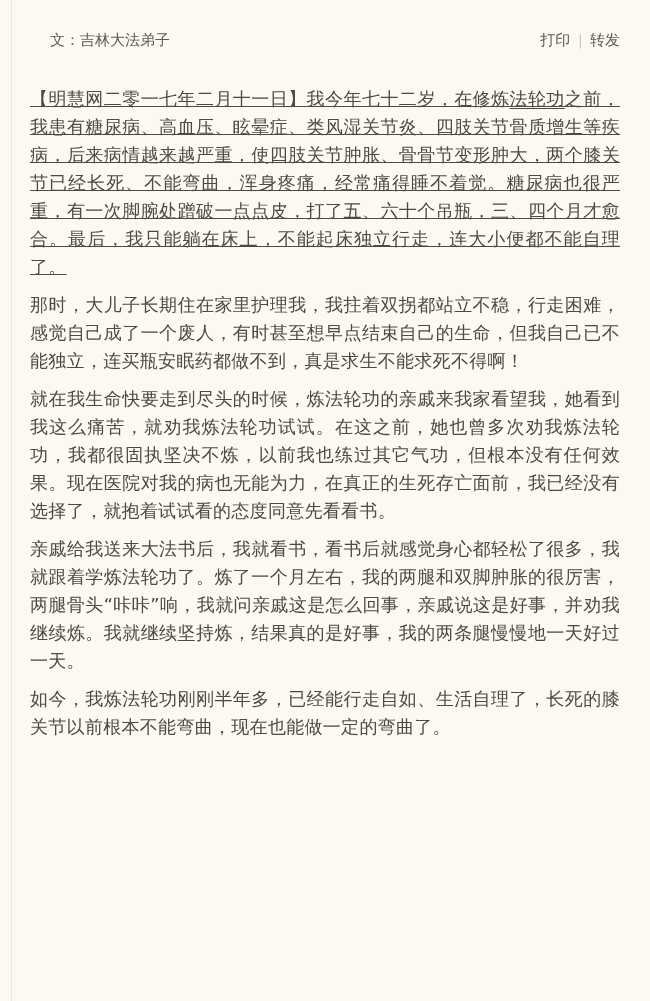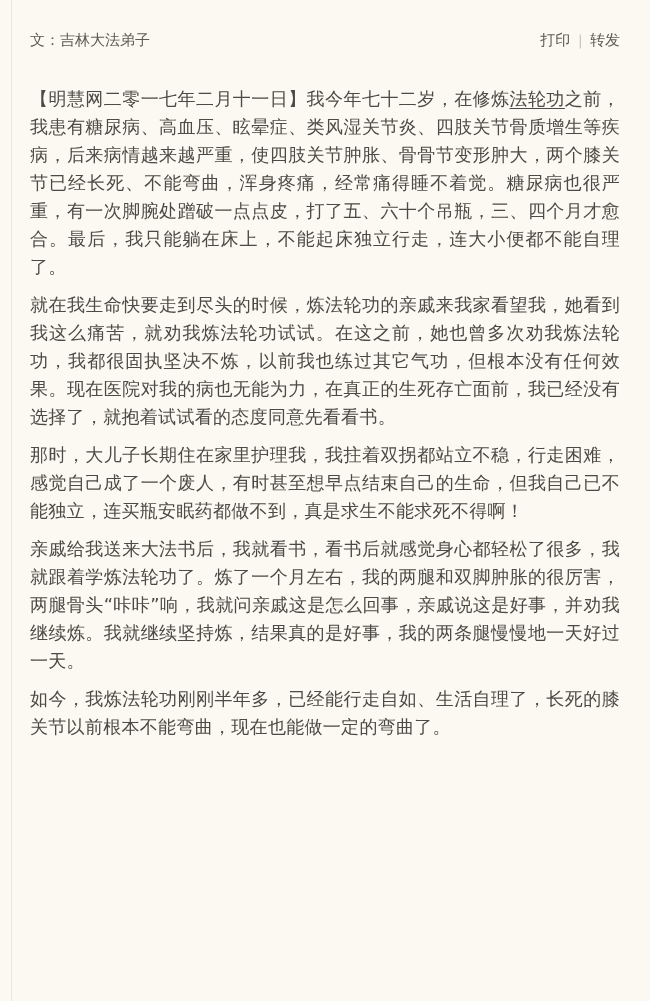--- a/index.html
+++ b/index.html
@@ -34,20 +34,21 @@
     position: relative;
     padding: 30px 30px 0 30px;
   }
   .meta-row {
     display: flex;
     justify-content: space-between;
     align-items: flex-end;
     font-size: 15px;
     line-height: 20px;
     color: var(--meta);
+    margin-left: 20px;
   }
   .meta-actions {
     display: flex;
     align-items: center;
     gap: 3px;
   }
   .meta-actions a {
     color: var(--meta);
     text-decoration: none;
     cursor: pointer;
@@ -64,20 +65,21 @@
     letter-spacing: 0.3px;
     text-align: justify;
     text-justify: inter-ideograph;
     overflow-wrap: break-word;
   }
   .article p {
     margin: 10px 0 0 0;
   }
   .article p:first-child {
     margin-top: 0;
+    text-decoration: underline;
   }
   .inline-link {
     color: var(--text);
     text-decoration: underline;
     text-underline-offset: 3px;
     cursor: pointer;
   }
 </style>
 </head>
 <body>
@@ -88,19 +90,19 @@
     <div class="meta-row">
       <span>文：吉林大法弟子</span>
       <span class="meta-actions">
         <a>打印</a>
         <span class="meta-divider">｜</span>
         <a>转发</a>
       </span>
     </div>
     <div class="article" id="article">
         <p><span>【明慧网二零一七年二月十一日】我今年七十二岁，在修炼</span><a class="inline-link">法轮功</a><span>之前，我患有糖尿病、高血压、眩晕症、类风湿关节炎、四肢关节骨质增生等疾病，后来病情越来越严重，使四肢关节肿胀、骨骨节变形肿大，两个膝关节已经长死、不能弯曲，浑身疼痛，经常痛得睡不着觉。糖尿病也很严重，有一次脚腕处蹭破一点点皮，打了五、六十个吊瓶，三、四个月才愈合。最后，我只能躺在床上，不能起床独立行走，连大小便都不能自理了。</span></p>
+        <p><span>那时，大儿子长期住在家里护理我，我拄着双拐都站立不稳，行走困难，感觉自己成了一个废人，有时甚至想早点结束自己的生命，但我自己已不能独立，连买瓶安眠药都做不到，真是求生不能求死不得啊！</span></p>
         <p><span>就在我生命快要走到尽头的时候，炼法轮功的亲戚来我家看望我，她看到我这么痛苦，就劝我炼法轮功试试。在这之前，她也曾多次劝我炼法轮功，我都很固执坚决不炼，以前我也练过其它气功，但根本没有任何效果。现在医院对我的病也无能为力，在真正的生死存亡面前，我已经没有选择了，就抱着试试看的态度同意先看看书。</span></p>
-        <p><span>那时，大儿子长期住在家里护理我，我拄着双拐都站立不稳，行走困难，感觉自己成了一个废人，有时甚至想早点结束自己的生命，但我自己已不能独立，连买瓶安眠药都做不到，真是求生不能求死不得啊！</span></p>
         <p><span>亲戚给我送来大法书后，我就看书，看书后就感觉身心都轻松了很多，我就跟着学炼法轮功了。炼了一个月左右，我的两腿和双脚肿胀的很厉害，两腿骨头“咔咔”响，我就问亲戚这是怎么回事，亲戚说这是好事，并劝我继续炼。我就继续坚持炼，结果真的是好事，我的两条腿慢慢地一天好过一天。</span></p>
         <p><span>如今，我炼法轮功刚刚半年多，已经能行走自如、生活自理了，长死的膝关节以前根本不能弯曲，现在也能做一定的弯曲了。</span></p>
       </div>
   </div>
 </div>
 
 </body></html>

